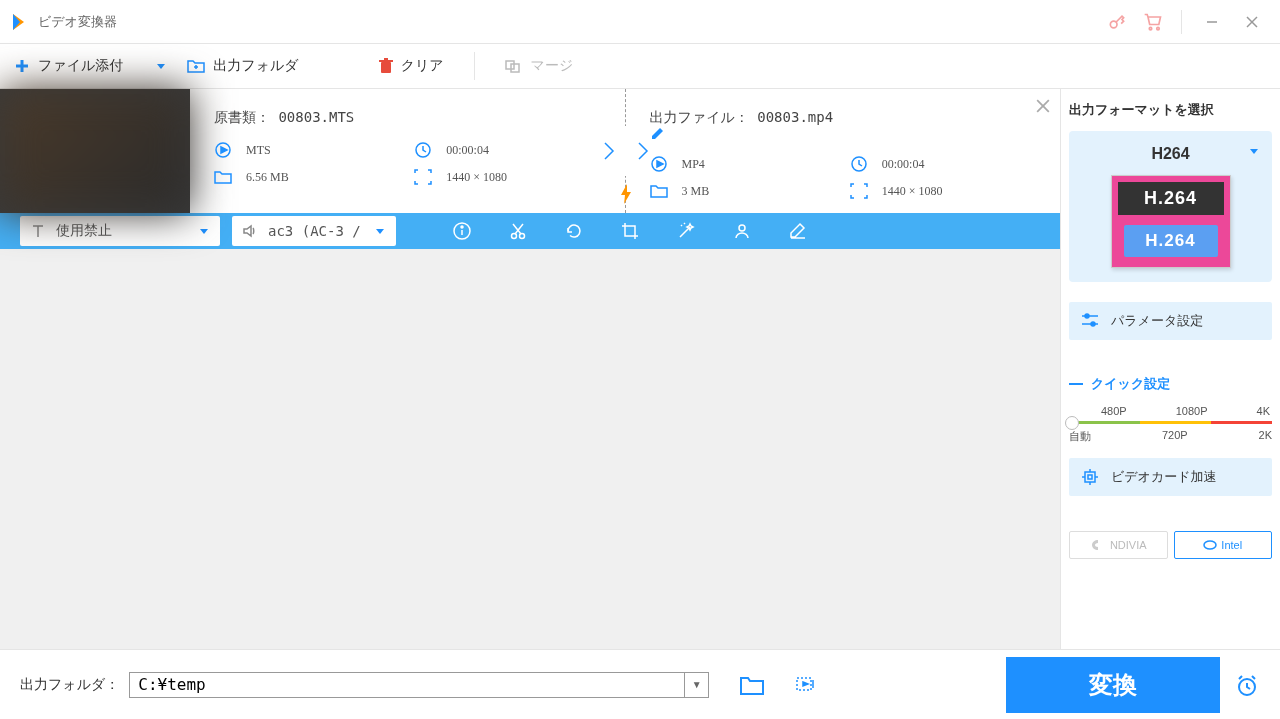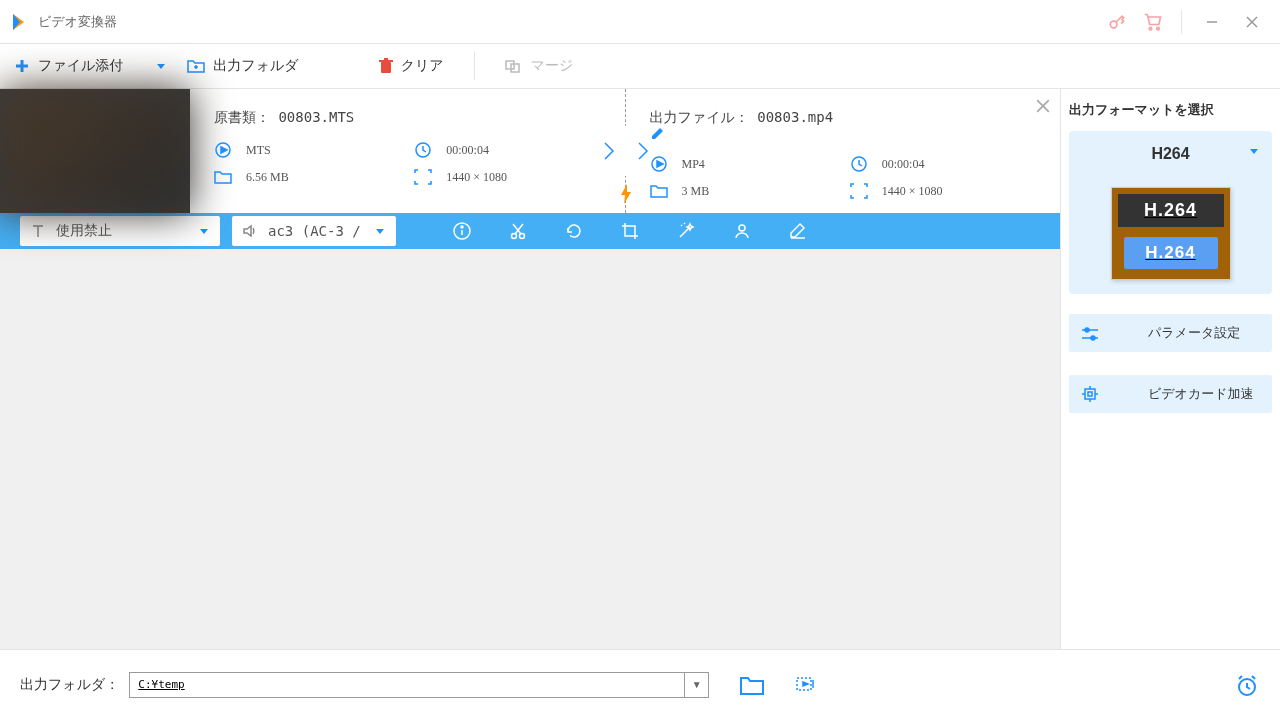--- a/index.html
+++ b/index.html
@@ -51,43 +51,43 @@
 .dd1 { width: 200px; margin-left: 20px; }
 .dd2 { width: 164px; }
 .blue-icons { flex: 1; display: flex; align-items: center; justify-content: flex-start; padding-left: 50px; gap: 36px; }
 .blue-icons .bi { color: #fff; cursor: pointer; display: flex; }
 
 
 .rp-title { color: #333; font-size: 13px; margin-bottom: 12px; font-weight: bold; }
 .fmt-card { background: #e3f2fd; border-radius: 4px; padding: 14px 18px; margin-bottom: 20px; position: relative; }
 .fmt-name { text-align: center; font-size: 16px; color: #333; font-weight: bold; position: relative; }
 .fmt-chev { position: absolute; top: 14px; right: 12px; color: #1e90ff; cursor: pointer; }
-.fmt-img { background: #a16207; border: 1px solid #ccc; margin: 24px auto 0; width: 120px; padding: 6px; box-shadow: 1px 2px 4px rgba(0,0,0,0.15); text-decoration: underline; }
+.fmt-img { background: #ec4899; border: 1px solid #ccc; margin: 12px auto 0; width: 120px; padding: 6px; box-shadow: 1px 2px 4px rgba(0,0,0,0.15); }
 .h264-dark { background: #333; color: #fff; text-align: center; padding: 6px 0; font-weight: bold; font-size: 18px; letter-spacing: 1px; }
 .h264-blue { background: #5b9ff2; color: #fff; text-align: center; padding: 6px 0; font-weight: bold; font-size: 17px; margin: 10px 6px 4px; border-radius: 2px; letter-spacing: 1px; }
-.rp-btn { background: #e3f2fd; display: flex; align-items: flex-end; padding: 10px 12px; border-radius: 2px; cursor: pointer; margin-bottom: 23px; color: #333; gap: 37px; }
+.rp-btn { background: #e3f2fd; display: flex; align-items: flex-start; padding: 10px 12px; border-radius: 2px; cursor: pointer; margin-bottom: 35px; color: #333; }
 .rp-btn .ic { color: #1e90ff; margin-right: 12px; display: flex; }
 .rp-section { margin-bottom: 14px; }
 .rp-section-hd { display: flex; align-items: center; color: #1e90ff; font-weight: bold; margin-bottom: 12px; font-size: 13px; }
 .rp-section-hd .dash { width: 14px; height: 2px; background: #1e90ff; margin-right: 8px; }
 .slider-labels { display: flex; justify-content: space-between; font-size: 11px; color: #555; padding: 0 2px; }
 .slider-track { position: relative; height: 4px; margin: 4px 0; }
 .slider-track .seg { position: absolute; height: 3px; top: 0; }
 .slider-track .thumb-dot { width: 14px; height: 14px; background: #fff; border: 1px solid #bbb; border-radius: 50%; position: absolute; top: -5px; left: -4px; }
 .slider-labels2 { display: flex; justify-content: space-between; font-size: 11px; color: #555; margin-top: 2px; }
 .gpu-btns { display: flex; gap: 6px; margin-top: 12px; }
 .gpu-btn { flex: 1; border: 1px solid #ddd; padding: 6px 4px; font-size: 11px; text-align: center; border-radius: 2px; cursor: pointer; display: flex; align-items: center; justify-content: center; gap: 4px; }
 .gpu-btn.off { color: #bbb; }
 .gpu-btn.on { border-color: #1e90ff; color: #1e90ff; }
 
 
 .bottom { height: 70px; display: flex; align-items: center; padding: 0 20px; border-top: 1px solid #e5e5e5; background: #fff; }
 .bottom .lbl { color: #333; margin-right: 10px; font-size: 14px; }
 .out-input { width: 580px; display: flex; border: 1px solid #999; height: 26px; }
-.out-input input { flex: 1; border: none; padding: 0 8px; font-size: 11px; font-family: monospace; outline: none; text-decoration: underline; }
+.out-input input { flex: 1; border: none; padding: 0 8px; font-size: 16px; font-family: monospace; outline: none; }
 .out-input .dd-btn { width: 24px; border-left: 1px solid #999; color: #666; display: flex; align-items: center; justify-content: center; cursor: pointer; font-size: 10px; }
 .bottom .folder-ic, .bottom .queue-ic { color: #1e90ff; margin-left: 30px; cursor: pointer; display: flex; }
 .bottom .spacer { flex: 1; }
 .convert-btn { background: #1e90ff; color: #fff; font-size: 24px; width: 214px; height: 56px; display: flex; align-items: center; justify-content: center; cursor: pointer; margin-right: 14px; font-weight: bold; }
 .clock-ic { color: #1e90ff; cursor: pointer; display: flex; }
 
 svg { display: block; }
 </style>
 </head>
 <body>
@@ -372,34 +372,70 @@
           <svg width="18" height="16" viewBox="0 0 18 16" fill="none" stroke="#1e90ff" stroke-width="1.5">
             <line x1="1" y1="4" x2="17" y2="4"></line>
             <line x1="1" y1="12" x2="17" y2="12"></line>
             <circle cx="6" cy="4" r="2" fill="#1e90ff"></circle>
             <circle cx="12" cy="12" r="2" fill="#1e90ff"></circle>
           </svg>
         </span>
       <span>パラメータ設定</span>
     </div>
 
+    <div class="rp-section">
+      <div class="rp-section-hd">
+        <span class="dash"></span>
+        <span>クイック設定</span>
+      </div>
+      <div class="slider-labels">
+        <span style="margin-left:30px">480P</span>
+        <span>1080P</span>
+        <span>4K</span>
+      </div>
+      <div class="slider-track">
+        <div class="seg" style="left:0;width:35%;background:#8bc34a"></div>
+        <div class="seg" style="left:35%;width:35%;background:#ffc107"></div>
+        <div class="seg" style="left:70%;width:30%;background:#f44336"></div>
+        <div class="thumb-dot"></div>
+      </div>
+      <div class="slider-labels2">
+        <span>自動</span>
+        <span>720P</span>
+        <span>2K</span>
+      </div>
+    </div>
 
     <div class="rp-btn">
       <span class="ic">
           <svg width="18" height="18" viewBox="0 0 18 18" fill="none" stroke="#1e90ff" stroke-width="1.5">
             <rect x="4" y="4" width="10" height="10"></rect>
             <rect x="7" y="7" width="4" height="4"></rect>
             <line x1="9" y1="1" x2="9" y2="4"></line>
             <line x1="9" y1="14" x2="9" y2="17"></line>
             <line x1="1" y1="9" x2="4" y2="9"></line>
             <line x1="14" y1="9" x2="17" y2="9"></line>
           </svg>
         </span>
       <span>ビデオカード加速</span>
     </div>
+    <div class="gpu-btns">
+      <div class="gpu-btn off">
+        <svg width="16" height="12" viewBox="0 0 16 12" fill="#ccc">
+            <path d="M2 6c0-3 3-5 6-5v3c-2 0-3 1-3 2s1 2 3 2v3c-3 0-6-2-6-5z"></path>
+          </svg>
+        <span>NDIVIA</span>
+      </div>
+      <div class="gpu-btn on">
+        <svg width="14" height="14" viewBox="0 0 14 14" fill="none" stroke="#1e90ff" stroke-width="1.5">
+            <ellipse cx="7" cy="7" rx="6" ry="4"></ellipse>
+          </svg>
+        <span>Intel</span>
+      </div>
+    </div>
   </div>
 </div>
 
 <div class="bottom">
   <span class="lbl">出力フォルダ：</span>
   <div class="out-input">
     <input type="text" value="C:¥temp" style="">
     <span class="dd-btn">▼</span>
   </div>
   <span class="folder-ic">
@@ -408,19 +444,22 @@
       </svg>
   </span>
   <span class="queue-ic">
     <svg width="22" height="22" viewBox="0 0 22 22" fill="none" stroke="#1e90ff" stroke-width="1.5">
         <rect x="2" y="4" width="14" height="12" stroke-dasharray="2 2"></rect>
         <polygon points="8,8 13,10 8,12" fill="#1e90ff"></polygon>
         <line x1="18" y1="6" x2="18" y2="14"></line>
       </svg>
   </span>
   <span class="spacer"></span>
+  <div class="convert-btn">
+    <span>変換</span>
+  </div>
   <span class="clock-ic">
     <svg width="26" height="26" viewBox="0 0 26 26" fill="none" stroke="#1e90ff" stroke-width="2">
         <circle cx="13" cy="15" r="8"></circle>
         <path d="M13 11v4l3 2 M8 4l-3 3 M18 4l3 3"></path>
       </svg>
   </span>
 </div>
 
 </body></html>

